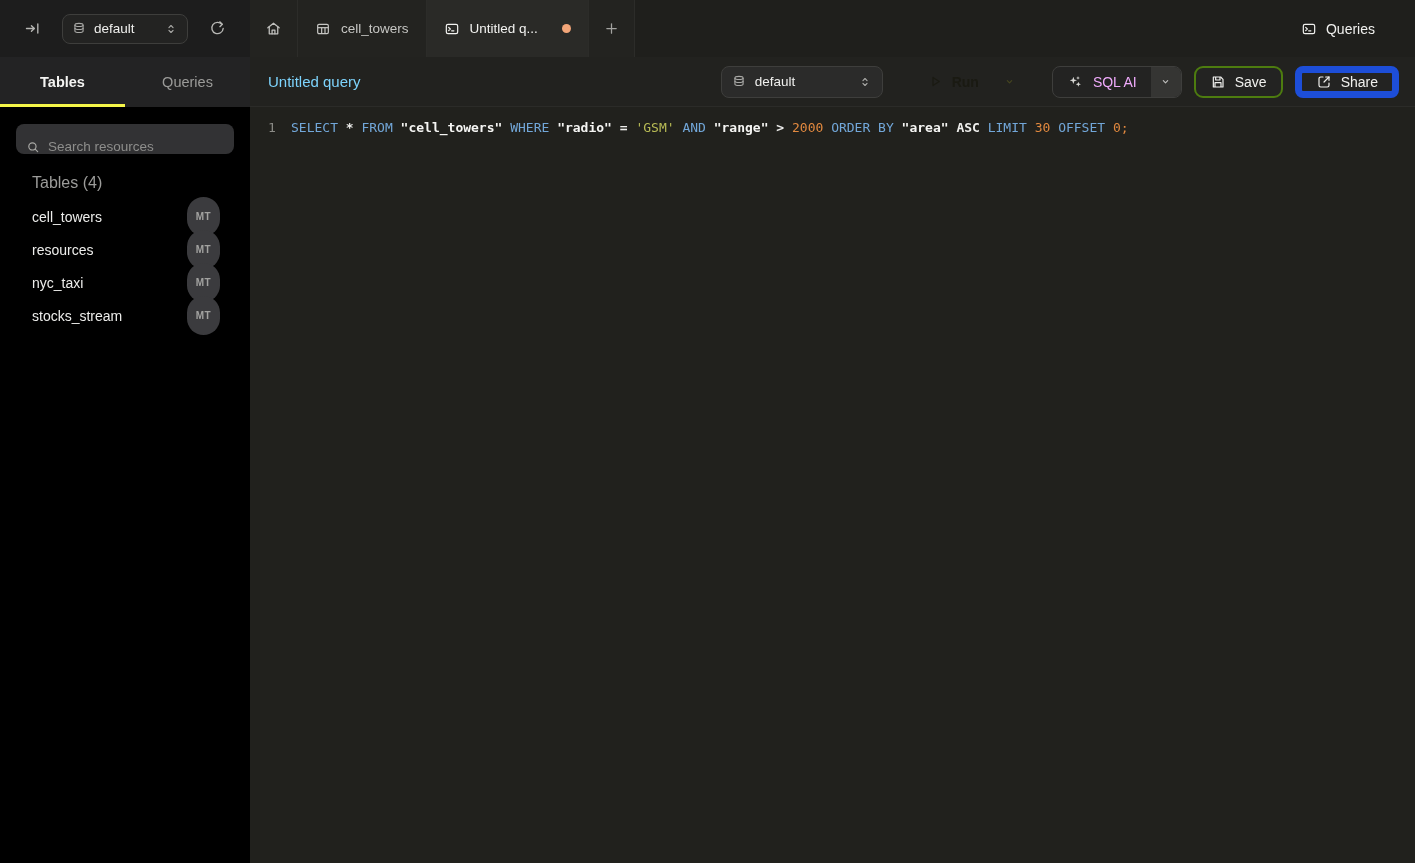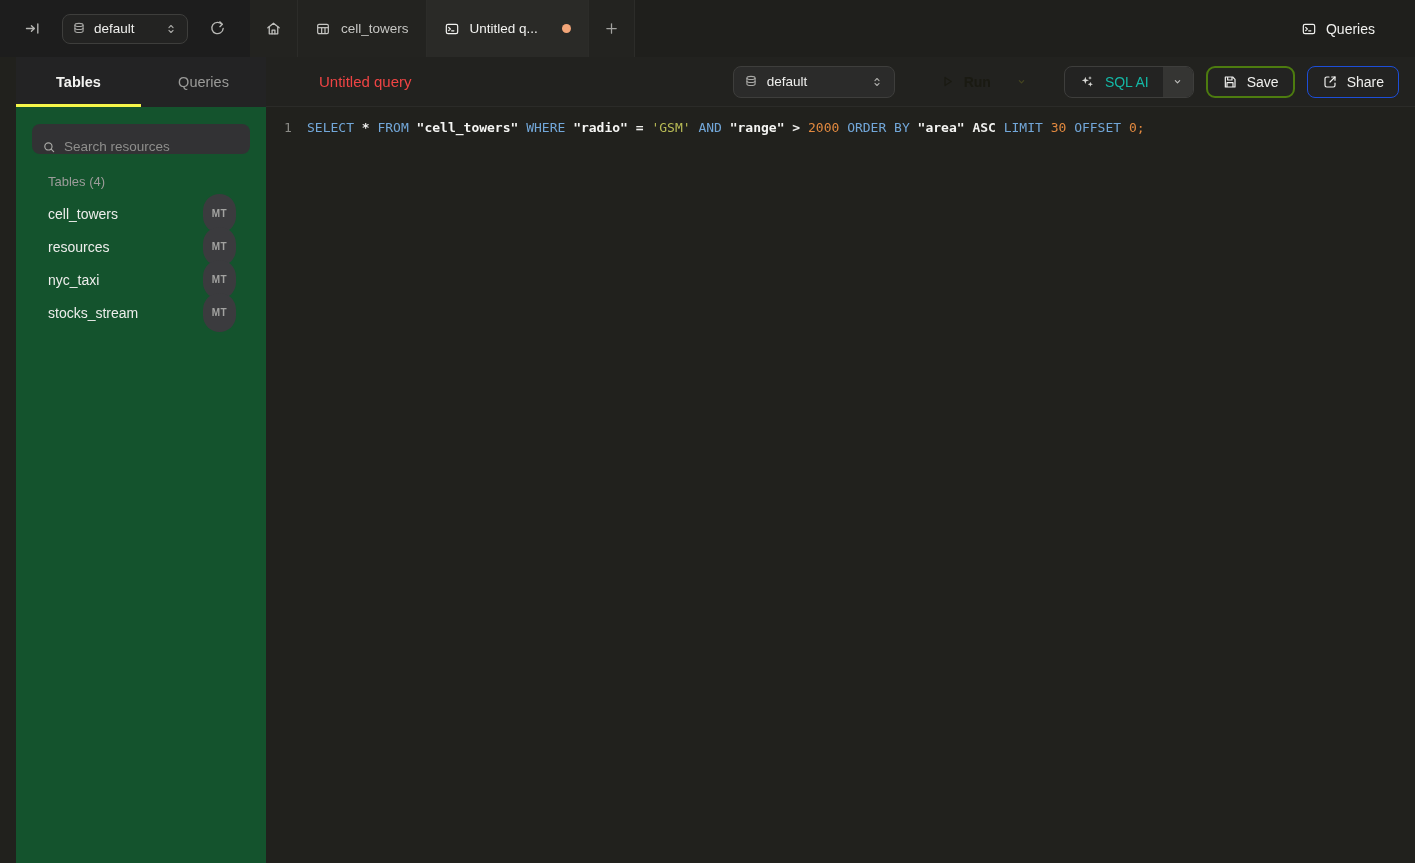--- a/index.html
+++ b/index.html
@@ -39,77 +39,77 @@
   .topbar-rest { flex:1; background:#1f1f1c; display:flex; align-items:center; justify-content:flex-end; padding-right:40px; }
   .queries-top-btn {
     display:flex; align-items:center; gap:9px; background:none; border:none; color:#f0f0ee;
     font-size:14px; font-family:inherit; cursor:pointer;
   }
 
   
   .layout { display:flex; height:806px; }
 
   
-  .sidebar { width:250px; flex:0 0 250px; background:#14532d; display:flex; flex-direction:column;margin-left:16px; }
+  .sidebar { width:250px; flex:0 0 250px; background:#000000; display:flex; flex-direction:column; }
   .sidebar-tabs { height:50px; flex:0 0 50px; background:#232324; display:flex; position:relative; }
   .side-tab { flex:1; display:flex; align-items:center; justify-content:center; font-size:14.5px; color:#9b9b99; cursor:pointer; background:none; border:none; font-family:inherit; }
   .side-tab.active { color:#f4f4f2; font-weight:600; }
   .side-tab-underline { position:absolute; left:0; bottom:0; width:125px; height:3px; background:#f5f649; }
 
   .new-table-btn {
     margin:16px 16px 0; height:32px; background:#f5f65b; border:none; border-radius:6px;
     display:flex; align-items:center; justify-content:center; gap:9px;
     color:#18180f; font-size:14px; font-weight:500; font-family:inherit; cursor:pointer;
   }
   .search-box {
     margin:17px 16px 0; height:30px; background:#323234; border-radius:8px;
     display:flex; align-items:flex-end; gap:8px; padding:0 10px;
   }
   .search-box input {
     flex:1; background:transparent; border:none; outline:none;
     color:#e9e9e7; font-size:13.5px; font-family:inherit;
   }
   .search-box input::placeholder { color:#8e8e8c; }
 
-  .section-label { margin:20px 16px 8px 32px; font-size:13px; color:#9c9c9a; }
+  .section-label { margin:20px 16px 8px 32px; font-size:16px; color:#9c9c9a; }
   .table-item {
     height:33px; display:flex; align-items:center; justify-content:space-between;
     padding:0 30px 0 32px; cursor:pointer;
   }
   .table-item .tname { font-size:14px; color:#ededeb; }
   .pill-badge {
     background:#3b3b3e; color:#a2a2a0; font-size:10px; font-weight:700; letter-spacing:.4px;
     padding:14px 9px; border-radius:999px;
   }
 
   
   .main { flex:1; display:flex; flex-direction:column; min-width:0; }
   .main-header {
     height:50px; flex:0 0 50px; background:#22221f; border-bottom:1px solid #2b2b28;
     display:flex; align-items:center; justify-content:space-between; padding:0 16px 0 18px;
   }
-  .page-title { font-size:15px; font-weight:500; color:#ef4444;margin-left:35px; }
+  .page-title { font-size:15px; font-weight:500; color:#7dd3fc; }
   .toolbar { display:flex; align-items:center; gap:12px; }
 
   .tb-select {
     height:32px; width:162px; background:#2b2b2a; border:1px solid #3e3e3c; border-radius:8px;
     display:flex; align-items:center; gap:9px; padding:0 10px; cursor:pointer;
   }
   .tb-select .val { flex:1; font-size:13.5px; font-weight:500; color:#f0f0ee; text-align:left; }
 
   .run-btn { height:32px; border:none; border-radius:8px; overflow:hidden; display:flex; padding:16px; cursor:pointer; font-family:inherit; background:none; }
   .run-main { background:#f5f65b; color:#1a1a12; display:flex; align-items:center; gap:9px; padding:0 17px; font-size:14px; font-weight:600; }
   .run-caret { width:28px; background:#e9eb79; display:flex; align-items:center; justify-content:center; color:#45451f; }
 
   .split-btn { height:32px; border:1px solid #3e3e3c; border-radius:8px; overflow:hidden; display:flex; padding:0; cursor:pointer; font-family:inherit; background:#232322; }
-  .sqlai-main { display:flex; align-items:center; gap:10px; padding:0 14px; color:#14b8a6; font-size:14px; font-weight:500; }
+  .sqlai-main { display:flex; align-items:center; gap:10px; padding:0 14px; color:#f0abfc; font-size:14px; font-weight:500; }
   .sqlai-caret { width:30px; background:#353533; display:flex; align-items:center; justify-content:center; color:#bdbdbb; }
 
   .ghost-btn {
-    height:32px; background:#232322; border:1px solid #1d4ed8; border-radius:8px;
+    height:32px; background:#232322; border:7px solid #1d4ed8; border-radius:8px;
     display:flex; align-items:center; gap:9px; padding:0 14px;
     color:#f0f0ee; font-size:14px; font-weight:500; font-family:inherit; cursor:pointer;
   }
   .save-btn { border:2px solid #4d7c0f; border-radius:9px; }
 
   
   .editor { flex:1; background:#21211d; padding-top:10px; cursor:text; }
   .code-line { display:flex; align-items:baseline; font-family:"DejaVu Sans Mono", monospace; font-size:13px; line-height:21px; }
   .line-no { flex:0 0 24px; text-align:center; margin-left:10px; color:#8b8b86; }
   .code { white-space:pre; margin-left:7px; }

